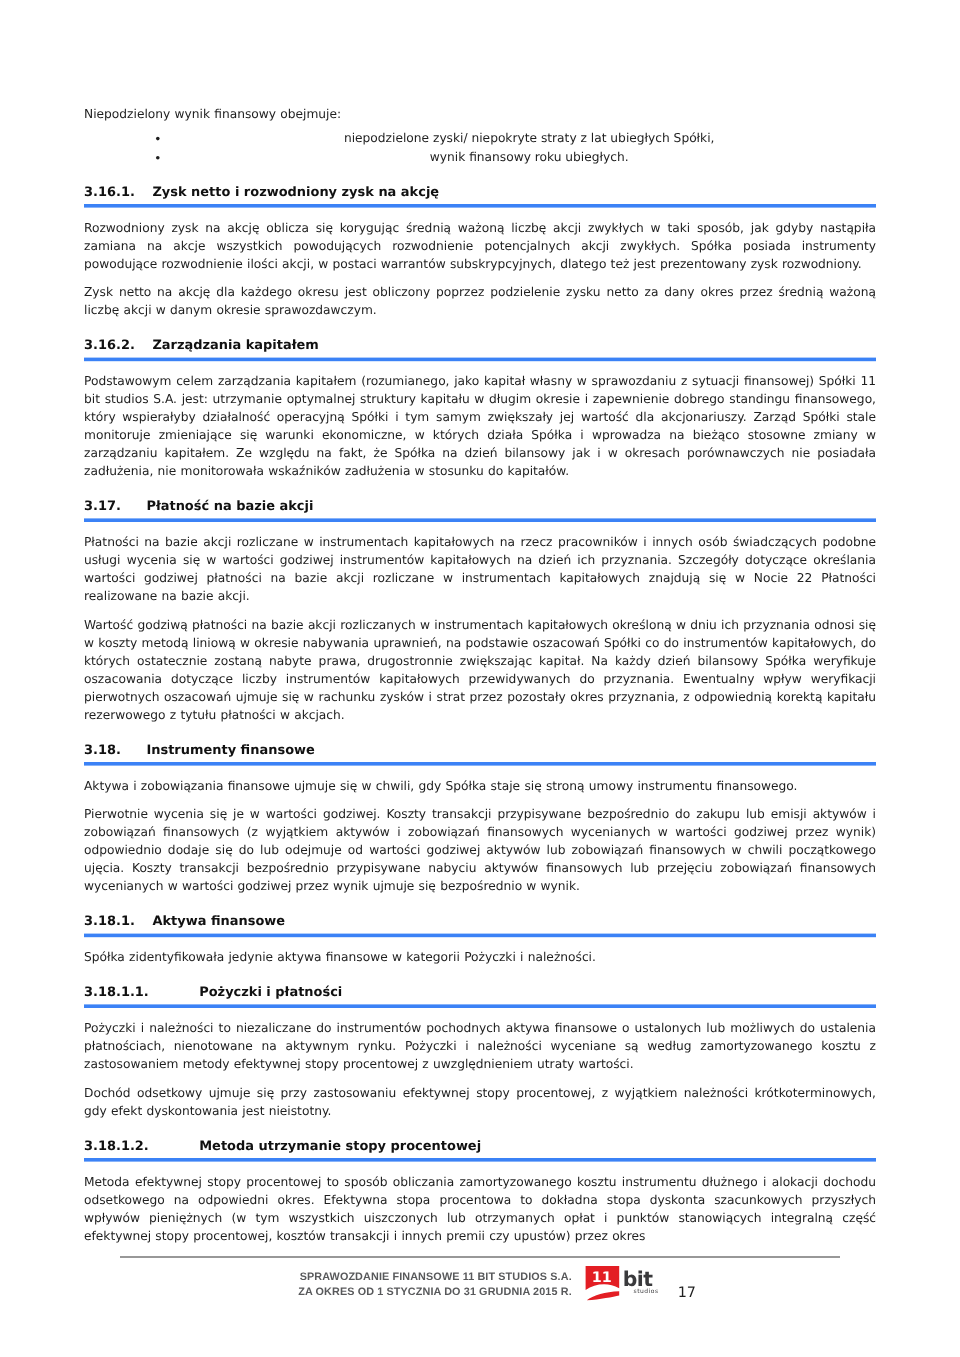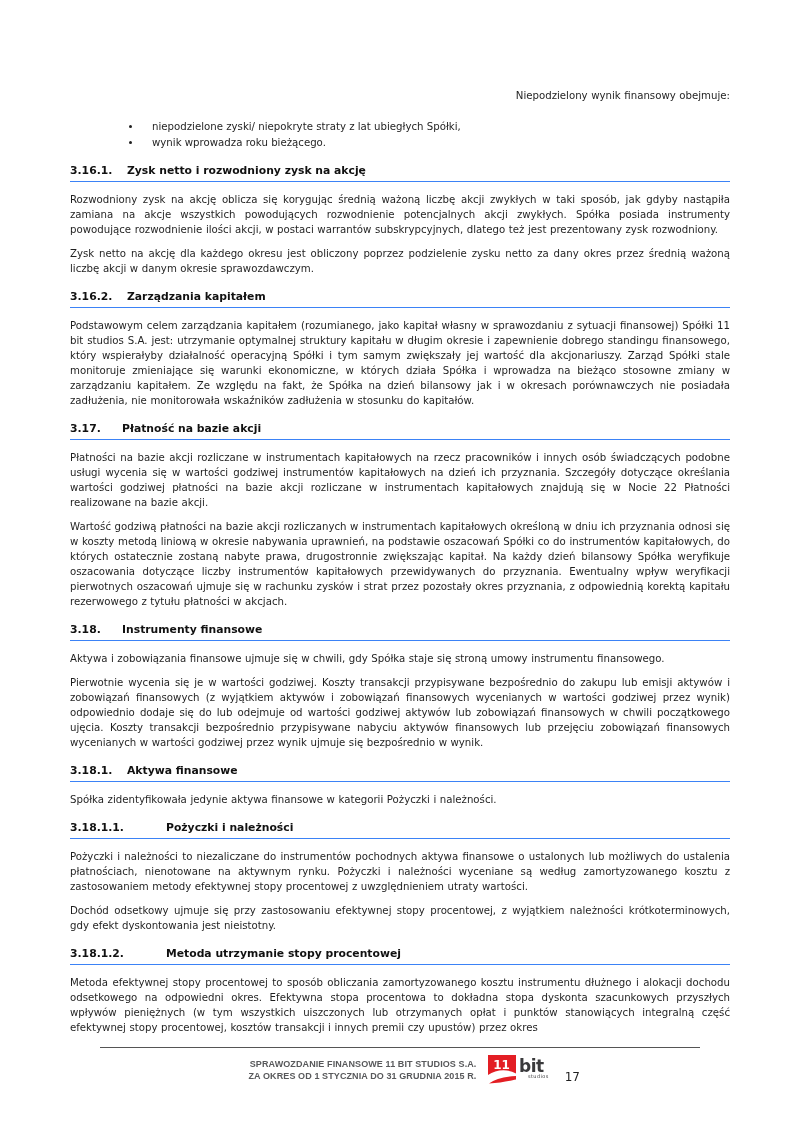--- a/index.html
+++ b/index.html
@@ -7,28 +7,28 @@
     width:800px; height:1131px; position:relative; background:#ffffff;
     font-family:"DejaVu Sans", sans-serif; color:#1f1f1f; overflow:hidden;
   }
   .content {
     position:absolute; left:70px; top:88px; width:660px; max-height:952px; overflow:hidden;
   }
   p.body {
     margin:0 0 9px 0; text-align:justify; font-size:10.2px; line-height:15px;
     word-spacing:0.3px;
   }
-  p.intro { margin-bottom:16px; text-align:right; }
+  p.intro { margin-bottom:5px; text-align:left; }
   ul.bullets {
-    margin:2px 0 10px 0; padding-left:72px; list-style:disc;
+    margin:2px 0 10px 0; padding-left:72px; list-style:disc;text-align:center;
   }
   ul.bullets li { font-size:10.2px; line-height:15.5px; padding-left:10px; }
   .heading {
     font-weight:bold; font-size:10.8px; line-height:15px; color:#111111;
-    margin:13px 0 10px 0; padding-bottom:3px; border-bottom:1px solid #3b82f6;
+    margin:13px 0 10px 0; padding-bottom:3px; border-bottom:3px solid #3b82f6;
   }
   .h-num { display:inline-block; }
   .h-num.w-s { width:52px; }
   .h-num.w-m { width:57px; }
   .h-num.w-l { width:96px; }
   .footer { position:absolute; left:0; top:1040px; width:652px; height:70px; }
   .footer-rule {
     position:absolute; left:100px; top:7px; width:600px; height:0;
     border-top:1px solid #555555;
   }
@@ -47,21 +47,21 @@
 </style>
 </head>
 <body>
 
 <div class="content">
 
   <p class="body intro">Niepodzielony wynik finansowy obejmuje:</p>
 
   <ul class="bullets">
     <li>niepodzielone zyski/ niepokryte straty z lat ubiegłych Spółki,</li>
-    <li>wynik wprowadza roku bieżącego.</li>
+    <li>wynik finansowy roku ubiegłych.</li>
   </ul>
 
   <div class="heading">
     <span class="h-num w-m">3.16.1.</span><span class="h-title">Zysk netto i rozwodniony zysk na akcję</span>
   </div>
   <p class="body">Rozwodniony zysk na akcję oblicza się korygując średnią ważoną liczbę akcji zwykłych w taki sposób, jak gdyby nastąpiła zamiana na akcje wszystkich powodujących rozwodnienie potencjalnych akcji zwykłych. Spółka posiada instrumenty powodujące rozwodnienie ilości akcji, w postaci warrantów subskrypcyjnych, dlatego też jest prezentowany zysk rozwodniony.</p>
   <p class="body">Zysk netto na akcję dla każdego okresu jest obliczony poprzez podzielenie zysku netto za dany okres przez średnią ważoną liczbę akcji w danym okresie sprawozdawczym.</p>
 
   <div class="heading">
     <span class="h-num w-m">3.16.2.</span><span class="h-title">Zarządzania kapitałem</span>
@@ -79,21 +79,21 @@
   </div>
   <p class="body">Aktywa i zobowiązania finansowe ujmuje się w chwili, gdy Spółka staje się stroną umowy instrumentu finansowego.</p>
   <p class="body">Pierwotnie wycenia się je w wartości godziwej. Koszty transakcji przypisywane bezpośrednio do zakupu lub emisji aktywów i zobowiązań finansowych (z wyjątkiem aktywów i zobowiązań finansowych wycenianych w wartości godziwej przez wynik) odpowiednio dodaje się do lub odejmuje od wartości godziwej aktywów lub zobowiązań finansowych w chwili początkowego ujęcia. Koszty transakcji bezpośrednio przypisywane nabyciu aktywów finansowych lub przejęciu zobowiązań finansowych wycenianych w wartości godziwej przez wynik ujmuje się bezpośrednio w wynik.</p>
 
   <div class="heading">
     <span class="h-num w-m">3.18.1.</span><span class="h-title">Aktywa finansowe</span>
   </div>
   <p class="body">Spółka zidentyfikowała jedynie aktywa finansowe w kategorii Pożyczki i należności.</p>
 
   <div class="heading">
-    <span class="h-num w-l">3.18.1.1.</span><span class="h-title">Pożyczki i należności</span>
+    <span class="h-num w-l">3.18.1.1.</span><span class="h-title">Pożyczki i płatności</span>
   </div>
   <p class="body">Pożyczki i należności to niezaliczane do instrumentów pochodnych aktywa finansowe o ustalonych lub możliwych do ustalenia płatnościach, nienotowane na aktywnym rynku. Pożyczki i należności wyceniane są według zamortyzowanego kosztu z zastosowaniem metody efektywnej stopy procentowej z uwzględnieniem utraty wartości.</p>
   <p class="body">Dochód odsetkowy ujmuje się przy zastosowaniu efektywnej stopy procentowej, z wyjątkiem należności krótkoterminowych, gdy efekt dyskontowania jest nieistotny.</p>
 
   <div class="heading">
     <span class="h-num w-l">3.18.1.2.</span><span class="h-title">Metoda utrzymanie stopy procentowej</span>
   </div>
   <p class="body">Metoda efektywnej stopy procentowej to sposób obliczania zamortyzowanego kosztu instrumentu dłużnego i alokacji dochodu odsetkowego na odpowiedni okres. Efektywna stopa procentowa to dokładna stopa dyskonta szacunkowych przyszłych wpływów pieniężnych (w tym wszystkich uiszczonych lub otrzymanych opłat i punktów stanowiących integralną część efektywnej stopy procentowej, kosztów transakcji i innych premii czy upustów) przez okres</p>
 
 </div>

